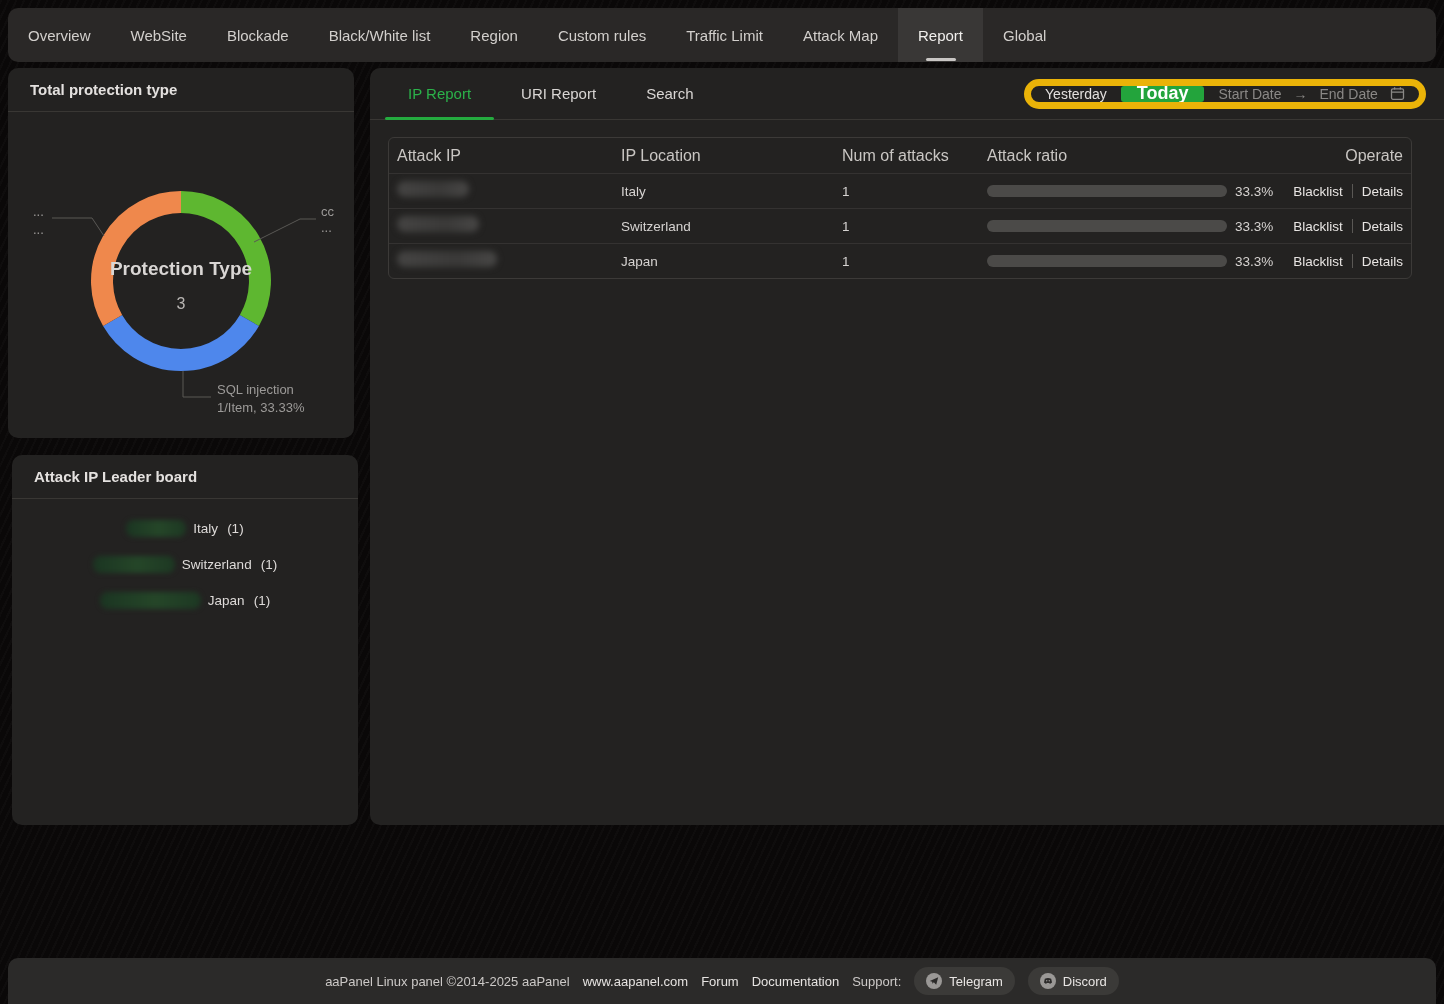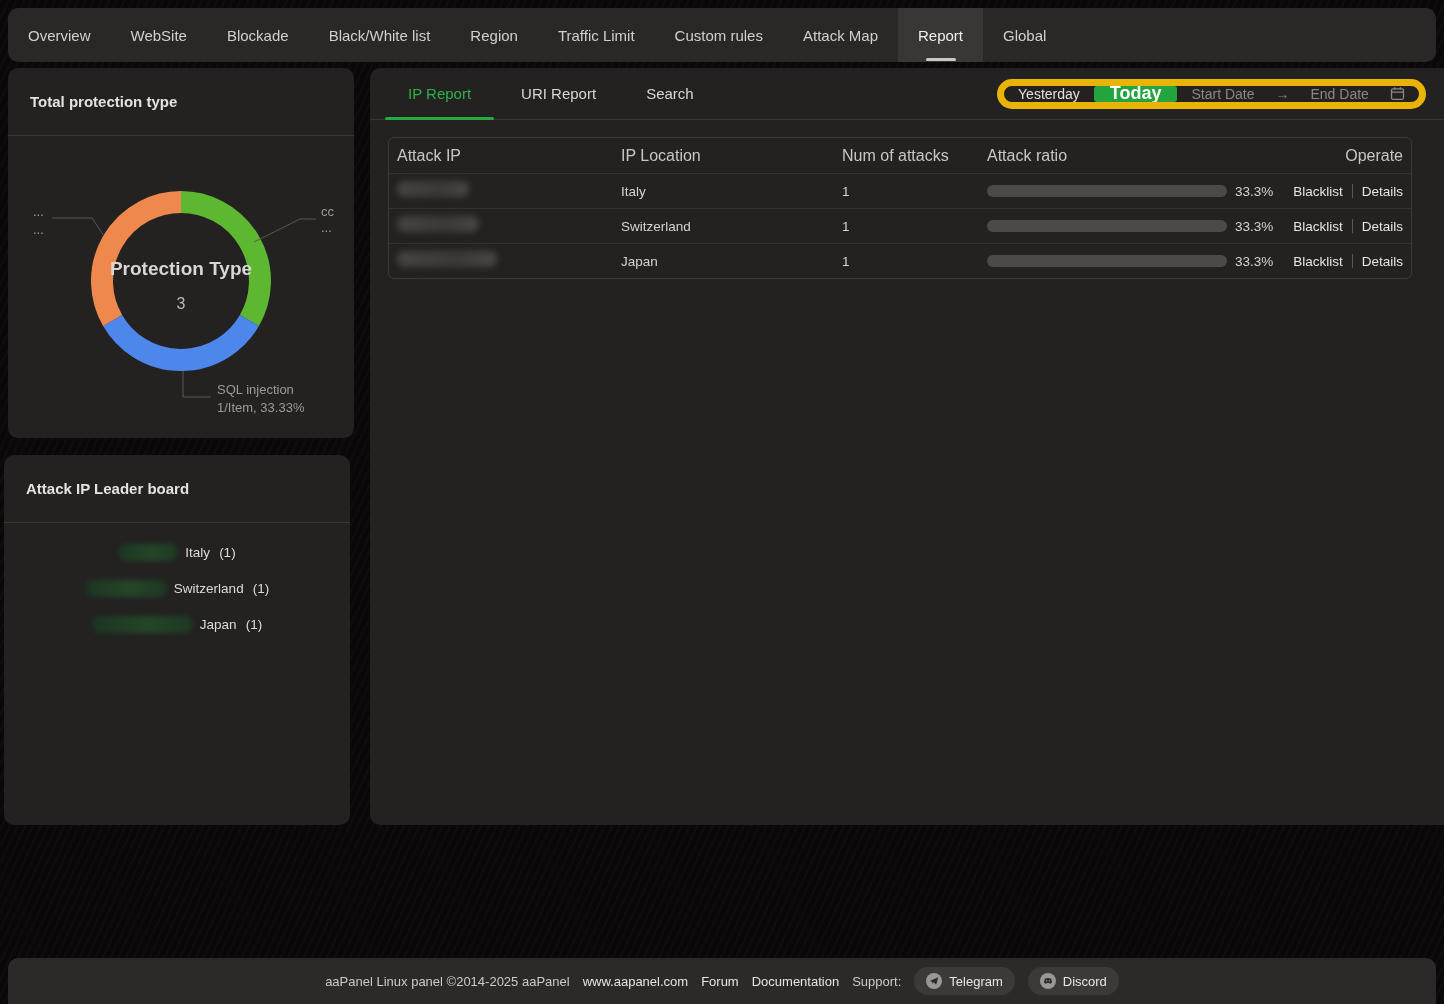--- a/index.html
+++ b/index.html
@@ -26,24 +26,24 @@
     font-size:15px; color:#d2cfcc; cursor:pointer; position:relative; white-space:nowrap;
   }
   .nav-item.active{ background:#393736; color:#f1efed; }
   .nav-item.active::after{
     content:""; position:absolute; left:50%; transform:translateX(-50%);
     bottom:1px; width:30px; height:3px; background:#c9c6c4; border-radius:2px;
   }
   
   .panel{ position:absolute; background:#232221; border-radius:10px; z-index:2; }
   .panel-protection{ left:8px; top:68px; width:346px; height:370px; }
-  .panel-leaderboard{ left:4px; top:455px; width:346px; height:370px; }
+  .panel-leaderboard{ left:12px; top:455px; width:346px; height:370px; }
   .panel-main{ left:370px; top:68px; width:1170px; height:757px; }
   .panel-header{
-    height:68px; display:flex; align-items:center; padding:0 22px;
+    height:44px; display:flex; align-items:center; padding:0 22px;
     font-size:15px; font-weight:700; color:#e4e1df;
     border-bottom:1px solid #393734;
   }
   
   .donut-svg{ position:absolute; left:0; top:51px; }
   .chart-label{ font-size:13px; fill:#9c9a98; }
   .chart-line{ fill:none; stroke:#5a5855; stroke-width:1; }
   .donut-center-title{ font-size:19px; font-weight:700; fill:#d9d6d4; }
   .donut-center-value{ font-size:16px; fill:#b8b5b3; }
   
@@ -75,21 +75,21 @@
   }
   .btn-yesterday{
     height:100%; display:flex; align-items:center; padding:0 14px;
     font-size:14px; color:#e3e0de; cursor:pointer;
   }
   .btn-today{
     height:100%; display:flex; align-items:center; padding:0 16px;
     font-size:18px; font-weight:700; color:#fff; background:#23a43c;
     border-radius:3px; cursor:pointer;
   }
-  .date-range{ display:flex; align-items:center; gap:21px; padding:0 14px;
+  .date-range{ display:flex; align-items:center; gap:12px; padding:0 14px;
     font-size:14px; color:#8a8886; cursor:pointer; }
   .date-arrow{ font-size:14px; color:#8a8886; }
   .report-btn{
     height:30px; display:flex; align-items:center; padding:0 16px;
     background:#23a43c; color:#fff; font-size:14px; font-weight:700;
     border-radius:15px; cursor:pointer;
   }
   
   .data-table{
     position:absolute; left:18px; top:69px; width:1024px;
@@ -131,22 +131,22 @@
 <body>
 
 <div class="page-texture"></div>
 
 <nav class="navbar">
   <div class="nav-item">Overview</div>
   <div class="nav-item">WebSite</div>
   <div class="nav-item">Blockade</div>
   <div class="nav-item">Black/White list</div>
   <div class="nav-item">Region</div>
+  <div class="nav-item">Custom rules</div>
   <div class="nav-item">Traffic Limit</div>
-  <div class="nav-item">Custom rules</div>
   <div class="nav-item">Attack Map</div>
   <div class="nav-item active">Report</div>
   <div class="nav-item">Global</div>
 </nav>
 
 <section class="panel panel-protection">
   <header class="panel-header">Total protection type</header>
   <svg class="donut-svg" width="346" height="318" viewBox="0 0 346 318">
 
     <path d="M 173 83 A 79 79 0 0 1 241.4 201.5" fill="none" stroke-width="22" stroke="#5eb730"></path>

